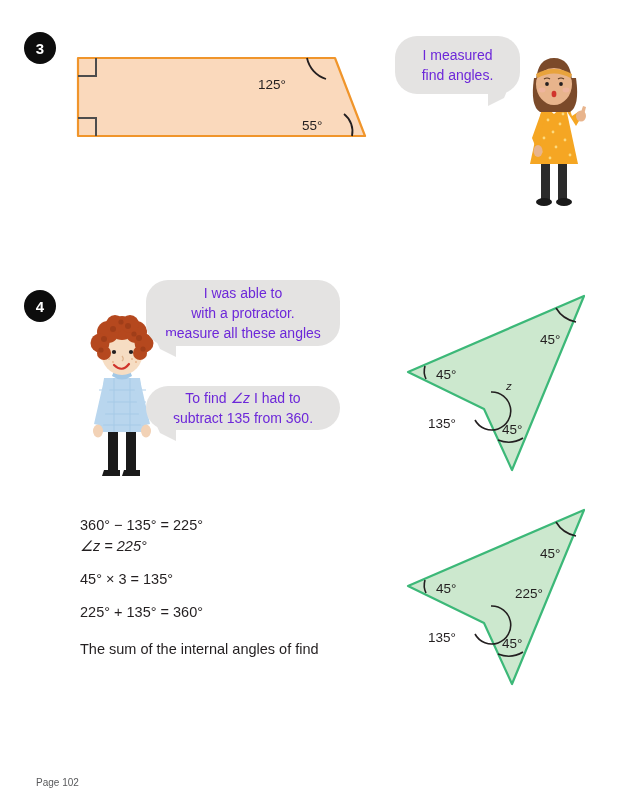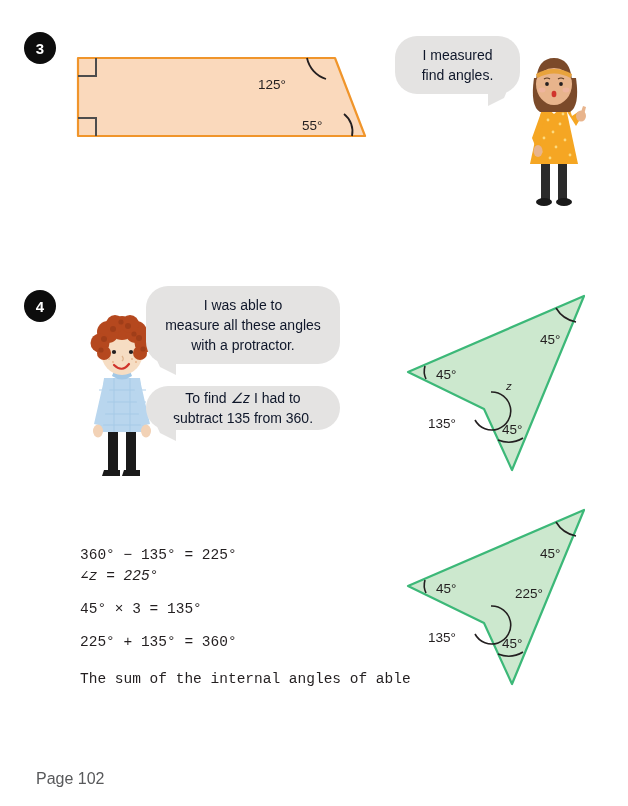--- a/index.html
+++ b/index.html
@@ -46,21 +46,21 @@
     line-height: 21px;
     color: #231f20;
   }
   .italic-z { font-style: italic; }
 
   
   .bubble {
     position: absolute;
     background: #e4e3e2;
     border-radius: 22px;
-    color: #0f172a;
+    color: #6d28d9;
     font-size: 14px;
     line-height: 20px;
     text-align: center;
     display: flex;
     align-items: center;
     justify-content: center;
     padding: 9px 16px;
     box-sizing: border-box;
   }
   .bubble .tail {
@@ -90,21 +90,21 @@
   .figure { position: absolute; }
 
   
   .footer {
     position: absolute;
     left: 36px; right: 36px;
     bottom: 18px;
     display: flex;
     justify-content: space-between;
     align-items: baseline;
-    font-size: 16px;
+    font-size: 10px;
     color: #58595b;
   }
   .footer .right { color: #58595b; }
   .footer .chapter { font-weight: bold; color: #231f20; }
   .footer .sep { margin: 0 5px; color: #a7a9ac; }
 
   svg { display: block; overflow: visible; }
   .ang-label {
     font-family: "Liberation Sans", sans-serif;
     font-size: 13.5px;
@@ -266,25 +266,25 @@
         <circle cx="64" cy="47" r="1"></circle>
           <circle cx="68" cy="50" r="1"></circle>
       </g>
 
       <path d="M54,44 q2.5,3 0,5" stroke="#e0b58f" stroke-width="1.3" fill="none"></path>
 
       <path d="M46,53 q8,8 15,-1" stroke="#d0342c" stroke-width="2.2" fill="none" stroke-linecap="round"></path>
     </svg>
   </div>
 
-  <div class="bubble" style="left:146px; top:286px; width:194px; height:78px;">
+  <div class="bubble" style="left:146px; top:280px; width:194px; height:66px;">
     <div>
       <div>I was able to</div>
+      <div>with a protractor.</div>
       <div>measure all these angles</div>
-      <div>with a protractor.</div>
     </div>
     <span class="tail tail-left"></span>
   </div>
 
   <div class="bubble" style="left:146px; top:386px; width:194px; height:44px;">
     <div>
       <div>
         <span>To find </span><span class="italic-z">∠z</span><span> I had to</span>
       </div>
       <div>subtract 135 from 360.</div>
@@ -319,25 +319,25 @@
       <path d="M108,154 A 28,28 0 0 0 133,152" fill="none" stroke="#231f20" stroke-width="1.6"></path>
       <path d="M 101,106 A 19,19 0 1 1 85,134" fill="none" stroke="#231f20" stroke-width="1.6"></path>
       <text class="ang-label" x="46" y="93">45°</text>
       <text class="ang-label" x="150" y="58">45°</text>
       <text class="ang-label" x="112" y="148">45°</text>
       <text class="ang-label" x="38" y="142">135°</text>
       <text class="ang-label" x="125" y="98">225°</text>
     </svg>
   </div>
 
-  <div class="eq-block" style="left:80px; top:545px;font-family:Liberation Mono, monospace;">
+  <div class="eq-block" style="left:80px; top:515px;">
     <div class="eq">360° − 135° = 225°</div>
     <div class="eq italic-z">∠z = 225°</div>
     <div class="eq gap">45° × 3 = 135°</div>
     <div class="eq gap">225° + 135° = 360°</div>
-    <div class="sentence" style="margin-top:16px;">The sum of the internal angles of able</div>
+    <div class="sentence" style="margin-top:16px;">The sum of the internal angles of find</div>
   </div>
 
   <div class="footer">
     <span>Page 102</span>
   </div>
 
 </div>
 
 </body></html>

